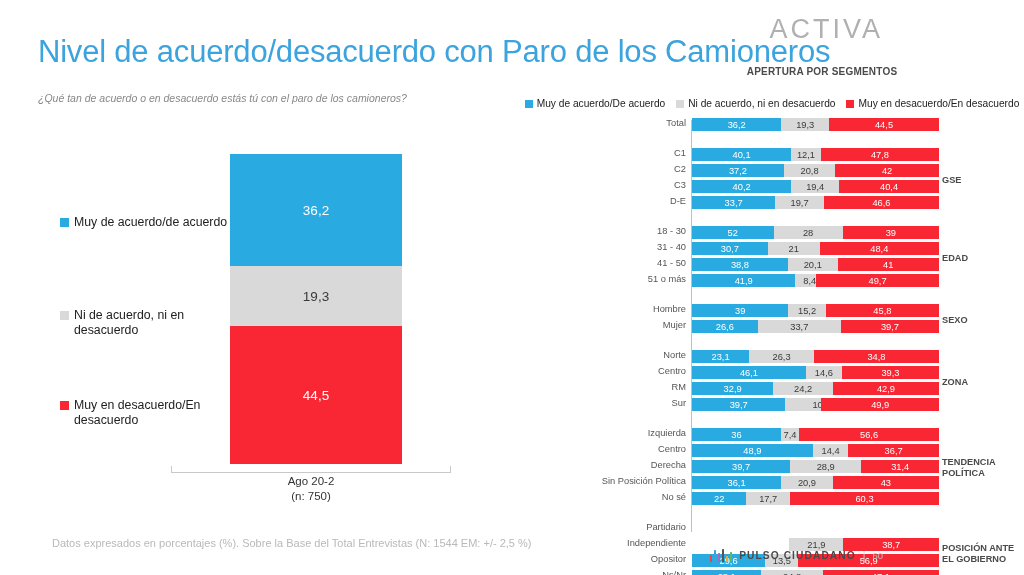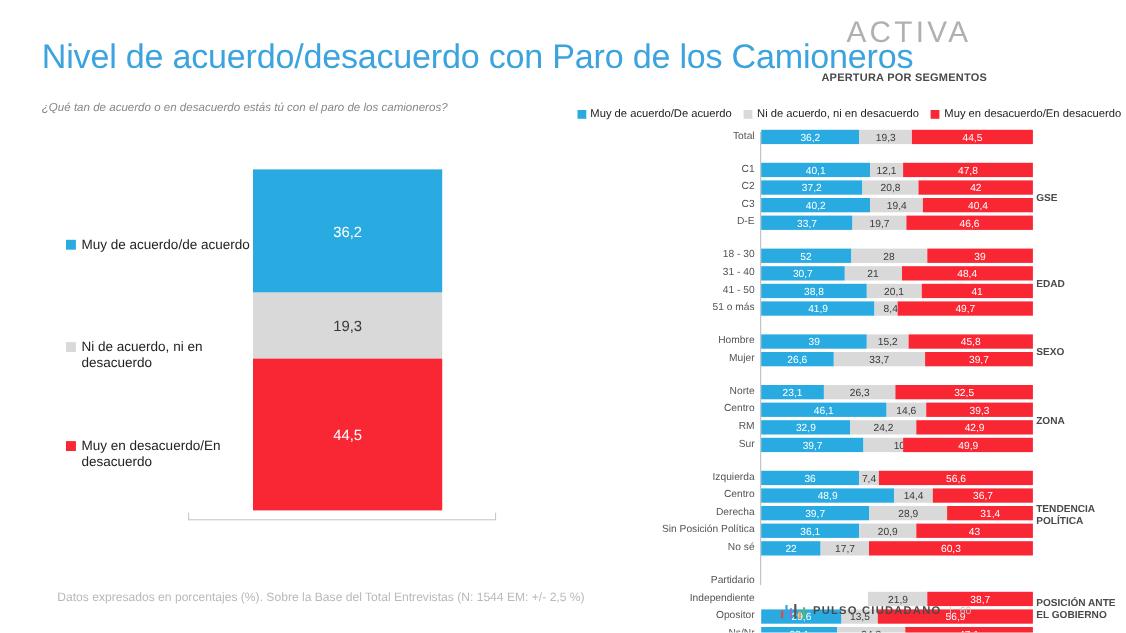--- a/index.html
+++ b/index.html
@@ -143,20 +143,24 @@
         </div>
         <div class="seg seg-gray" style="top: 112.22px; height: 59.83px;">
           <span>19,3</span>
         </div>
         <div class="seg seg-red" style="top: 172.05px; height: 137.95px;">
           <span>44,5</span>
         </div>
       </div>
 
     <div class="axis-bracket"></div>
+    <div class="cat-label">
+      <div>Ago 20-2</div>
+      <div>(n: 750)</div>
+    </div>
   </div>
 
   <div class="segments-title">APERTURA POR SEGMENTOS</div>
 
   <div class="legend-top" id="top-legend">
       <div class="item">
         <span class="sw" style="background: rgb(41, 171, 226);"></span>
         <span>Muy de acuerdo/De acuerdo</span>
       </div>
       <div class="item">
@@ -332,21 +336,21 @@
         <div class="srow" style="top: 232px;">
           <div class="rlabel">Norte</div>
           <div class="track">
             <div class="sb b" style="width: 23.1%;">
               <span>23,1</span>
             </div>
             <div class="sb g" style="width: 26.3%;">
               <span>26,3</span>
             </div>
             <div class="sb r" style="width: 50.6%;">
-              <span>32,5</span>
+              <span>34,8</span>
             </div>
           </div>
         </div>
         <div class="srow" style="top: 248px;">
           <div class="rlabel">Centro</div>
           <div class="track">
             <div class="sb b" style="width: 46.1%;">
               <span>46,1</span>
             </div>
             <div class="sb g" style="width: 14.6%;">

